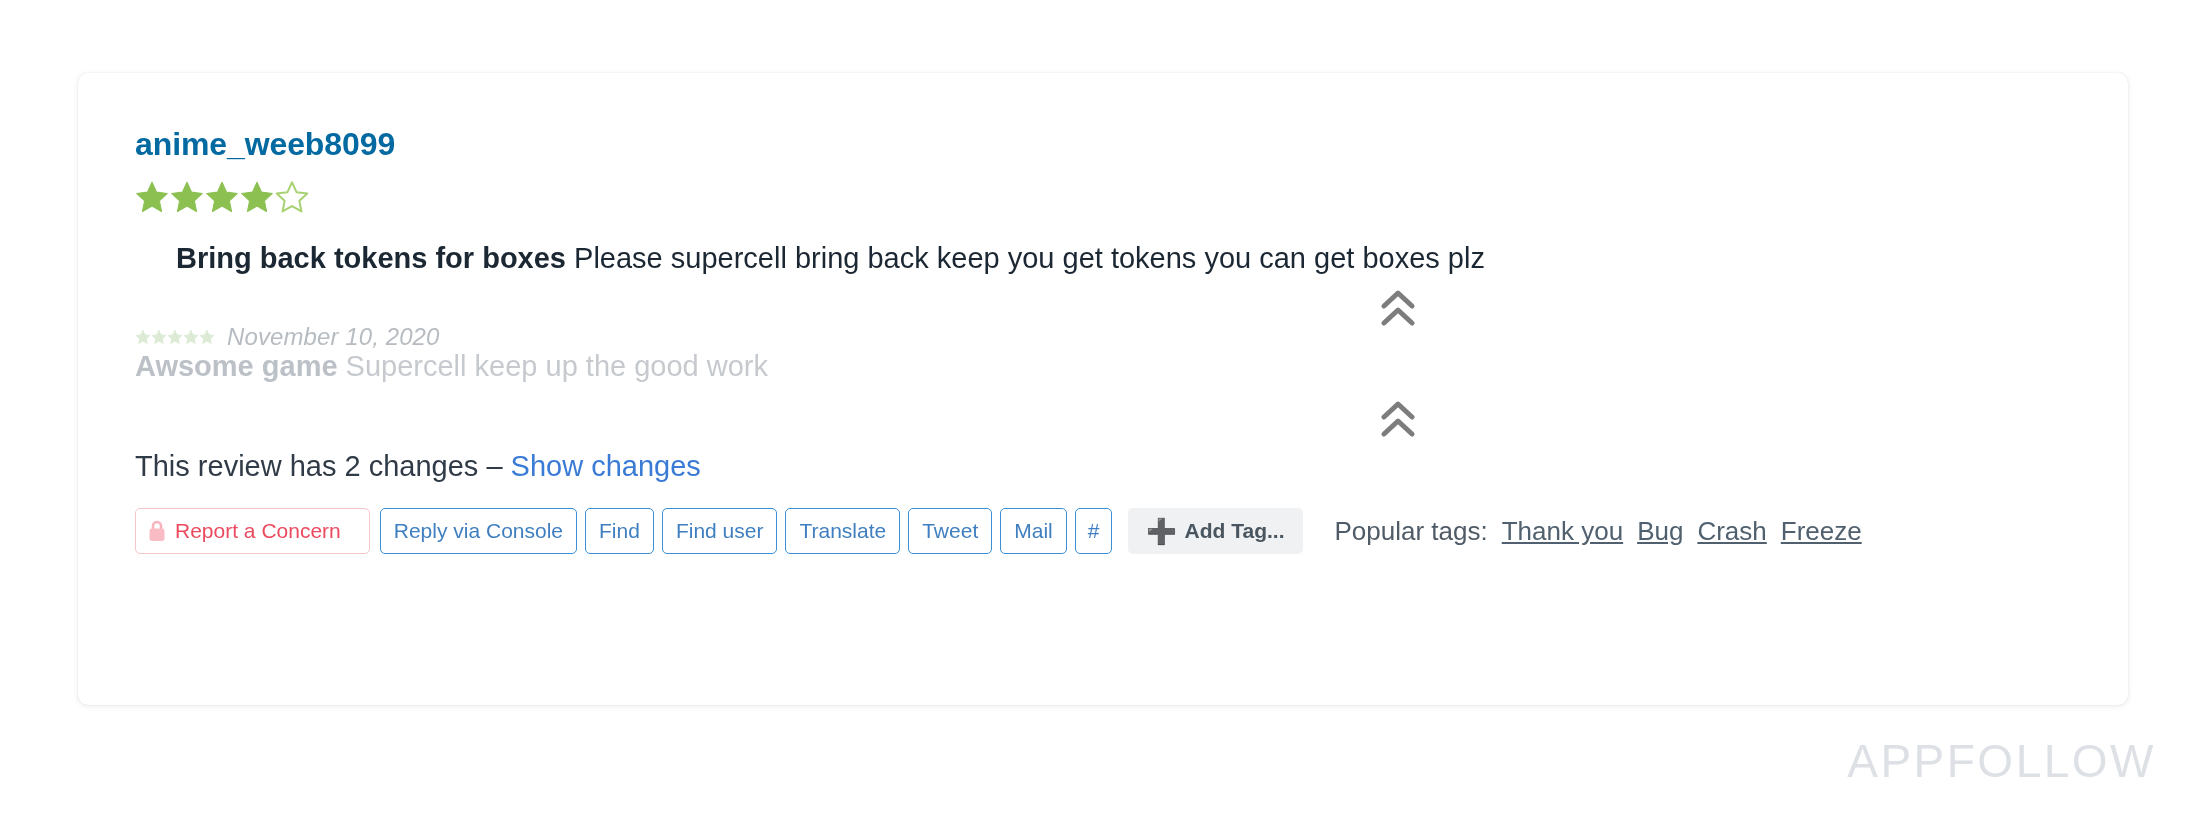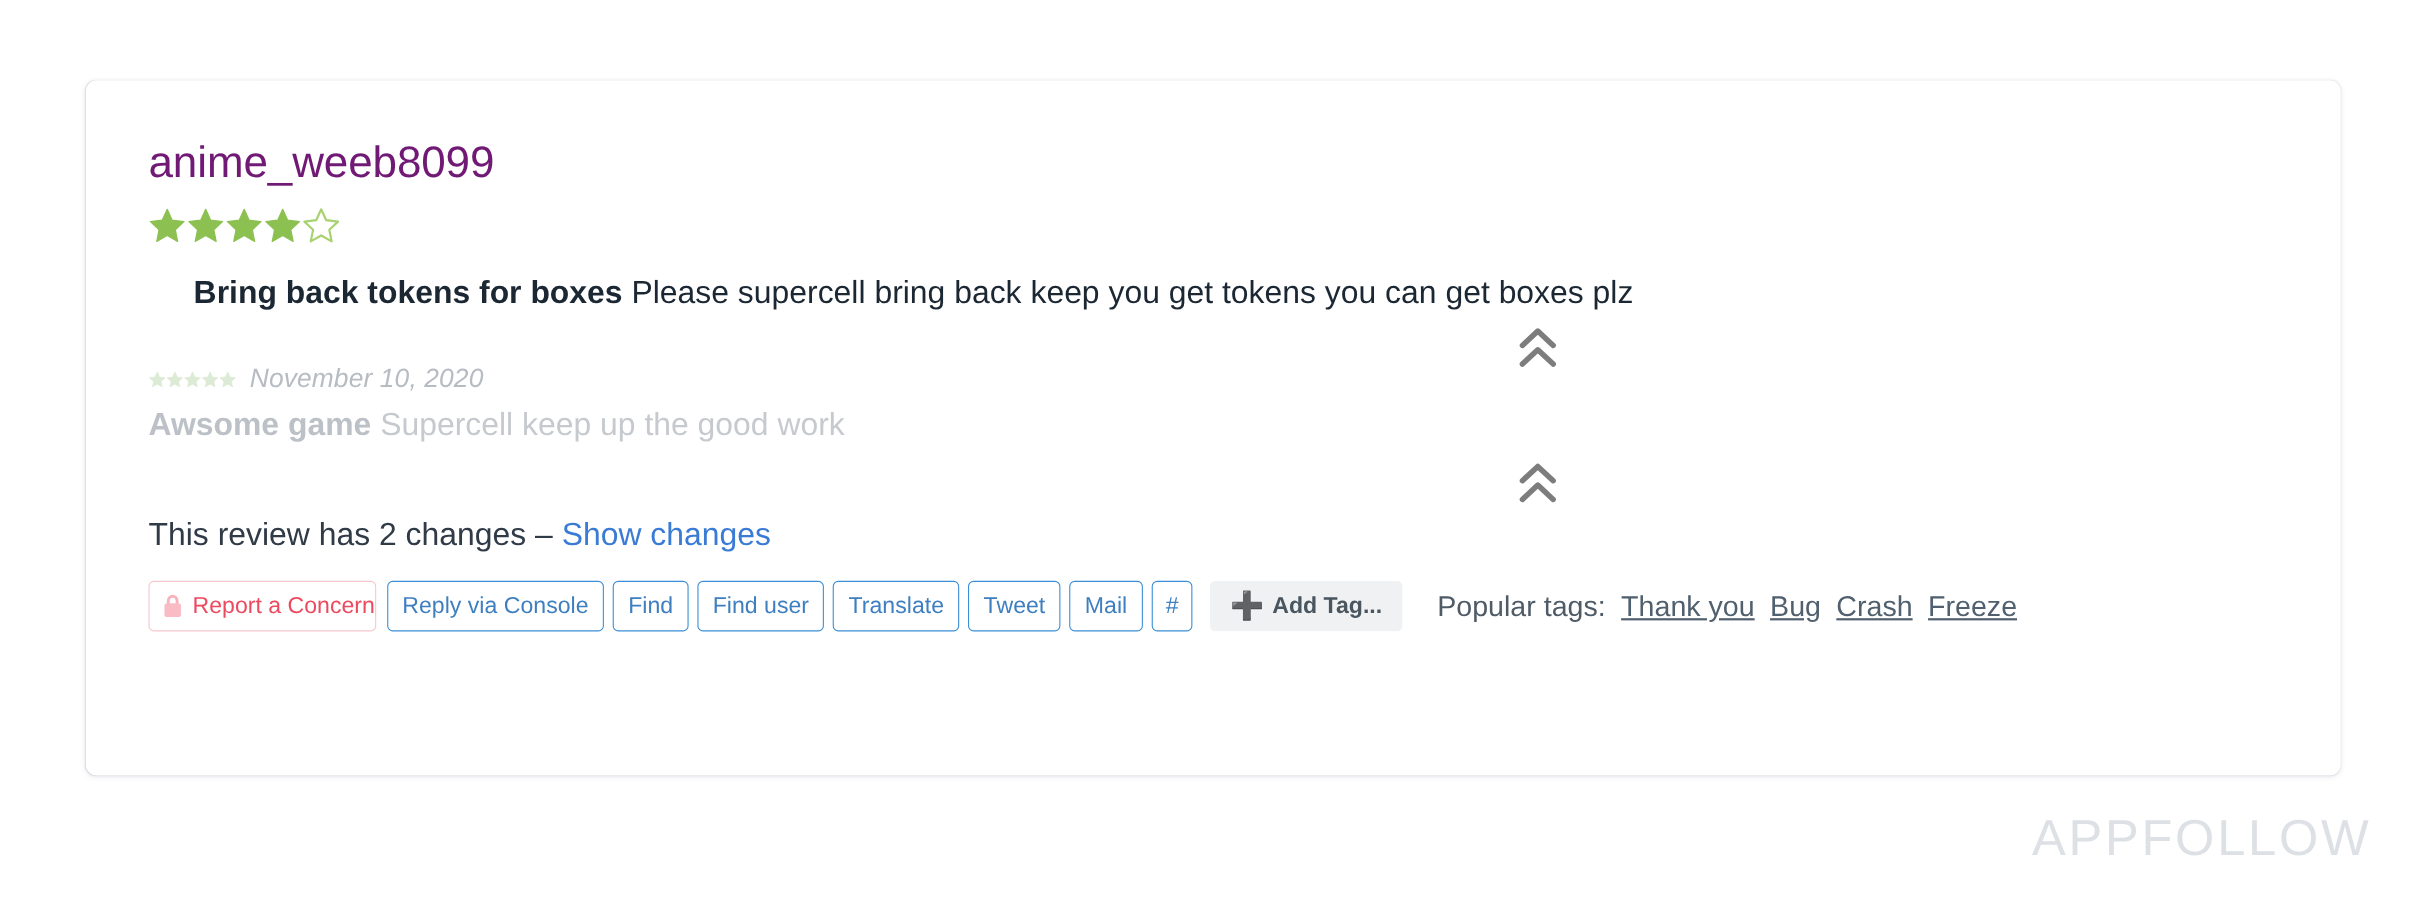--- a/index.html
+++ b/index.html
@@ -31,23 +31,23 @@
 
   .card-inner {
     position: absolute;
     left: 57px;
     top: 55px;
     right: 40px;
   }
 
   
   .author {
-    font-size: 40px;
-    font-weight: normal;
-    color: #701a75;
+    font-size: 32px;
+    font-weight: bold;
+    color: #0369a1;
     letter-spacing: -0.1px;
     line-height: 1;
     margin: 0;
   }
 
   
   .stars {
     margin-top: 20px;
     line-height: 1;
     height: 34px;
@@ -109,21 +109,20 @@
   }
   .old-star { width: 16px; height: 16px; display: inline-block; }
   .old-star svg { display: block; }
   .old-date {
     font-size: 24px;
     font-style: italic;
     color: #b7bcc2;
     letter-spacing: 0.1px;
   }
   .old-review-line {
-    margin-top: 12px;
     font-size: 29px;
     line-height: 1.25;
     color: #c6cacf;
     white-space: nowrap;
   }
   .old-review-line .title {
     font-weight: bold;
     color: #bcc1c7;
   }
 
@@ -160,21 +159,21 @@
     padding: 0 13px;
   }
   .btn-blue {
     border: 1.6px solid #3a8fd6;
     color: #3f7fc0;
   }
   .btn-report {
     border: 1.6px solid #f7c6cd;
     color: #ec4a5f;
     padding-left: 11px;
-    padding-right: 0;
+    padding-right: 28px;
     margin-right: 10px;
   }
   .lock-icon {
     width: 20px;
     height: 24px;
     margin-right: 8px;
     display: inline-block;
   }
   .lock-icon svg { display: block; }
   .btn-hash { padding: 0 12px; }

